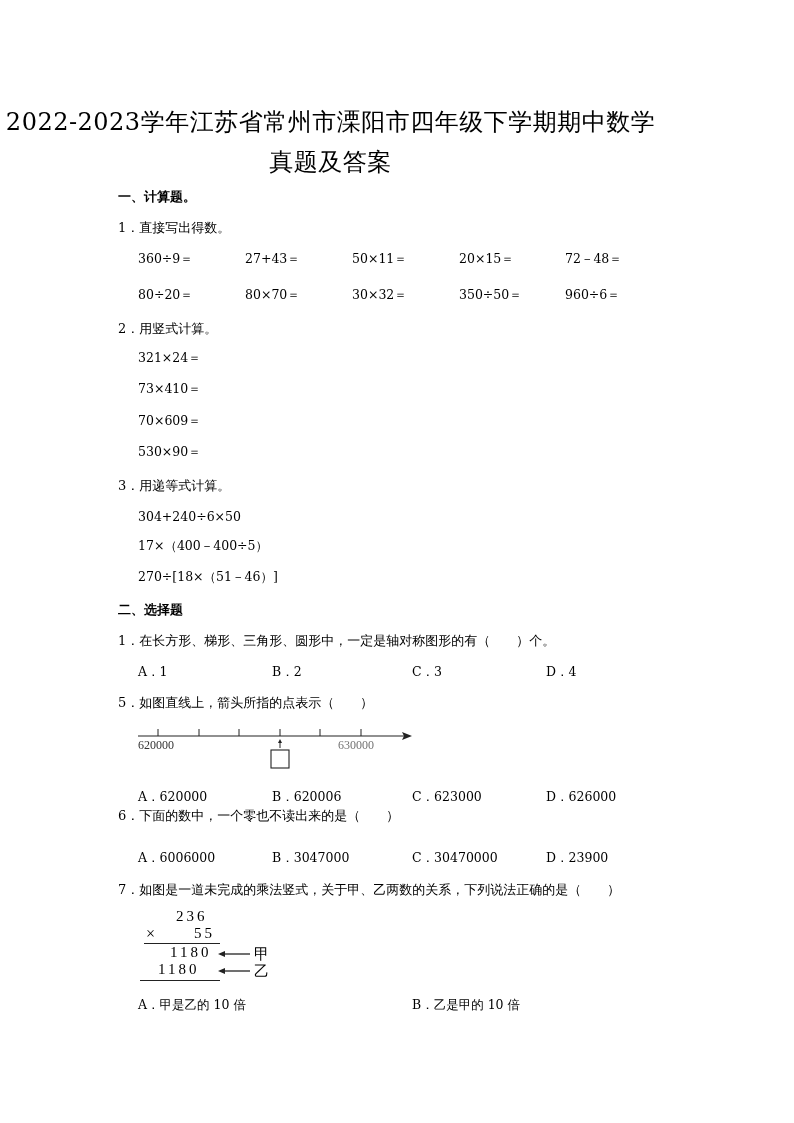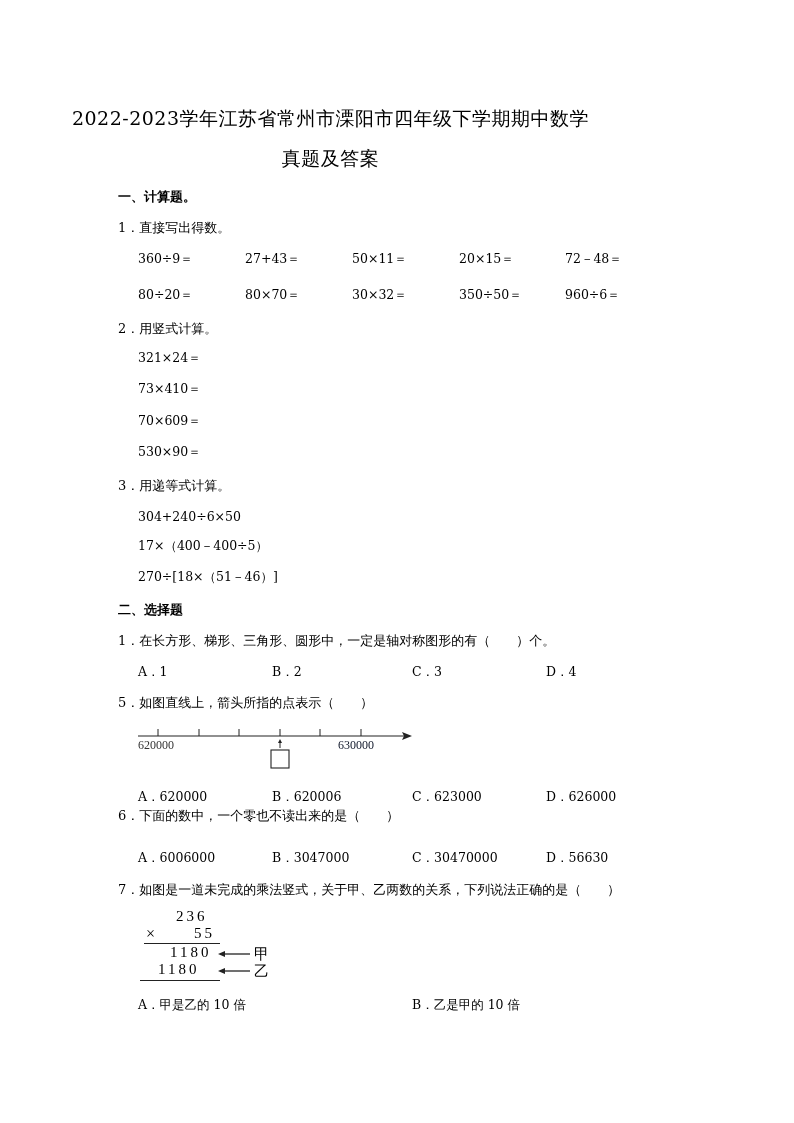--- a/index.html
+++ b/index.html
@@ -1,19 +1,19 @@
 <!DOCTYPE html>
 <html><head>
 <meta charset="utf-8">
 <style>
   html, body { margin: 0; padding: 0; background: #ffffff; }
   body { width: 794px; height: 1123px; position: relative; overflow: hidden;
          font-family: "DejaVu Serif", "Liberation Serif", serif; color: #000; }
   .abs { position: absolute; white-space: nowrap; }
-  .title { font-size: 19px; left: 0; width: 661px; text-align: center; letter-spacing: 0.5px; }
+  .title { font-size: 24px; left: 0; width: 661px; text-align: center; letter-spacing: 0.5px; }
   .sec { font-size: 13px; font-weight: bold; left: 118px; }
   .q { font-size: 13px; left: 118px; }
   .it { font-size: 12.5px; }
   .opt { font-size: 12.5px; }
   .nl { position: absolute; left: 130px; top: 722px; width: 290px; height: 52px; }
   .vm { position: absolute; left: 130px; top: 905px; width: 150px; height: 85px;
         font-family: "Liberation Serif", serif; }
 </style>
 </head>
 <body>
@@ -63,32 +63,32 @@
     <line x1="69" y1="7" x2="69" y2="14" stroke="#222" stroke-width="1"></line>
     <line x1="109" y1="7" x2="109" y2="14" stroke="#222" stroke-width="1"></line>
     <line x1="150" y1="7" x2="150" y2="14" stroke="#222" stroke-width="1"></line>
     <line x1="190" y1="7" x2="190" y2="14" stroke="#222" stroke-width="1"></line>
     <line x1="231" y1="7" x2="231" y2="14" stroke="#222" stroke-width="1"></line>
     <line x1="150" y1="19" x2="150" y2="26" stroke="#222" stroke-width="1"></line>
     <polygon points="150,17 148,21 152,21" fill="#222"></polygon>
     <rect x="141" y="28" width="18" height="18" fill="none" stroke="#222" stroke-width="1.1"></rect>
   </svg>
   <span class="abs" style="left:8px;top:16px;font-size:12px;color:#333;font-family:'Liberation Serif',serif;">620000</span>
-  <span class="abs" style="left:208px;top:16px;font-size:12px;color:#0f172a;font-family:'Liberation Serif',serif;">630000</span>
+  <span class="abs" style="left:208px;top:16px;font-size:12px;color:#737373;font-family:'Liberation Serif',serif;">630000</span>
 </div>
 <div class="abs opt" style="top:789px;left:138px;">A．620000</div>
 <div class="abs opt" style="top:789px;left:272px;">B．620006</div>
 <div class="abs opt" style="top:789px;left:412px;">C．623000</div>
 <div class="abs opt" style="top:789px;left:546px;">D．626000</div>
 
 <div class="abs q" style="top:807px;">6．下面的数中，一个零也不读出来的是（　　）</div>
 <div class="abs opt" style="top:850px;left:138px;">A．6006000</div>
 <div class="abs opt" style="top:850px;left:272px;">B．3047000</div>
 <div class="abs opt" style="top:850px;left:412px;">C．30470000</div>
-<div class="abs opt" style="top:850px;left:546px;">D．56630</div>
+<div class="abs opt" style="top:850px;left:546px;">D．23900</div>
 
 <div class="abs q" style="top:881px;">7．如图是一道未完成的乘法竖式，关于甲、乙两数的关系，下列说法正确的是（　　）</div>
 <div class="vm">
   <span class="abs" style="left:46px;top:3px;font-size:15px;letter-spacing:3px;">236</span>
   <span class="abs" style="left:16px;top:20px;font-size:16px;">×</span>
   <span class="abs" style="left:64px;top:20px;font-size:15px;letter-spacing:3px;">55</span>
   <div class="abs" style="left:14px;top:38px;width:76px;height:0;border-top:1.3px solid #222;"></div>
   <span class="abs" style="left:40px;top:39px;font-size:15px;letter-spacing:3px;">1180</span>
   <span class="abs" style="left:28px;top:56px;font-size:15px;letter-spacing:3px;">1180</span>
   <div class="abs" style="left:10px;top:75px;width:80px;height:0;border-top:1.3px solid #222;"></div>

